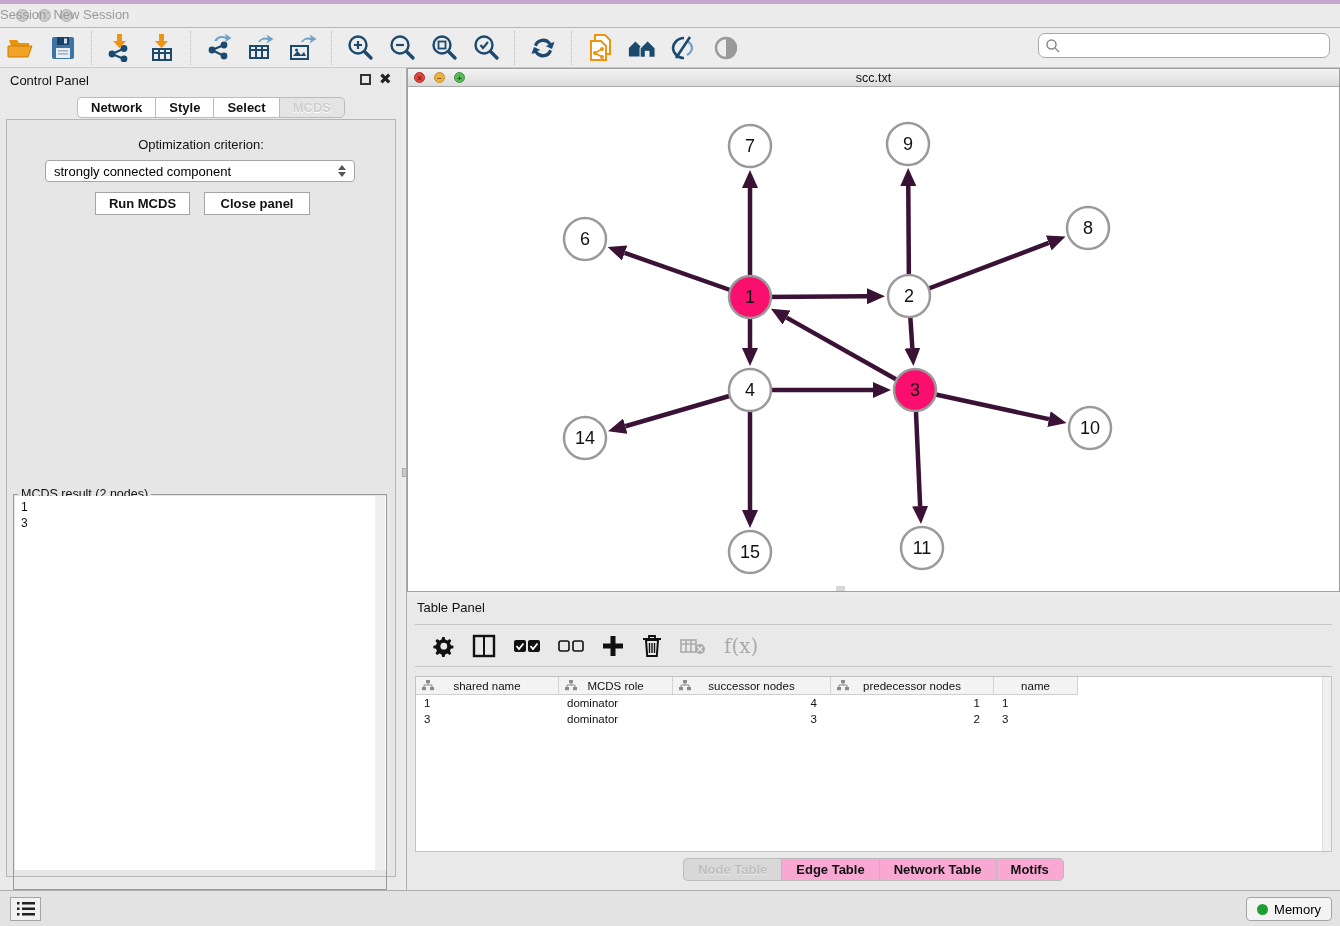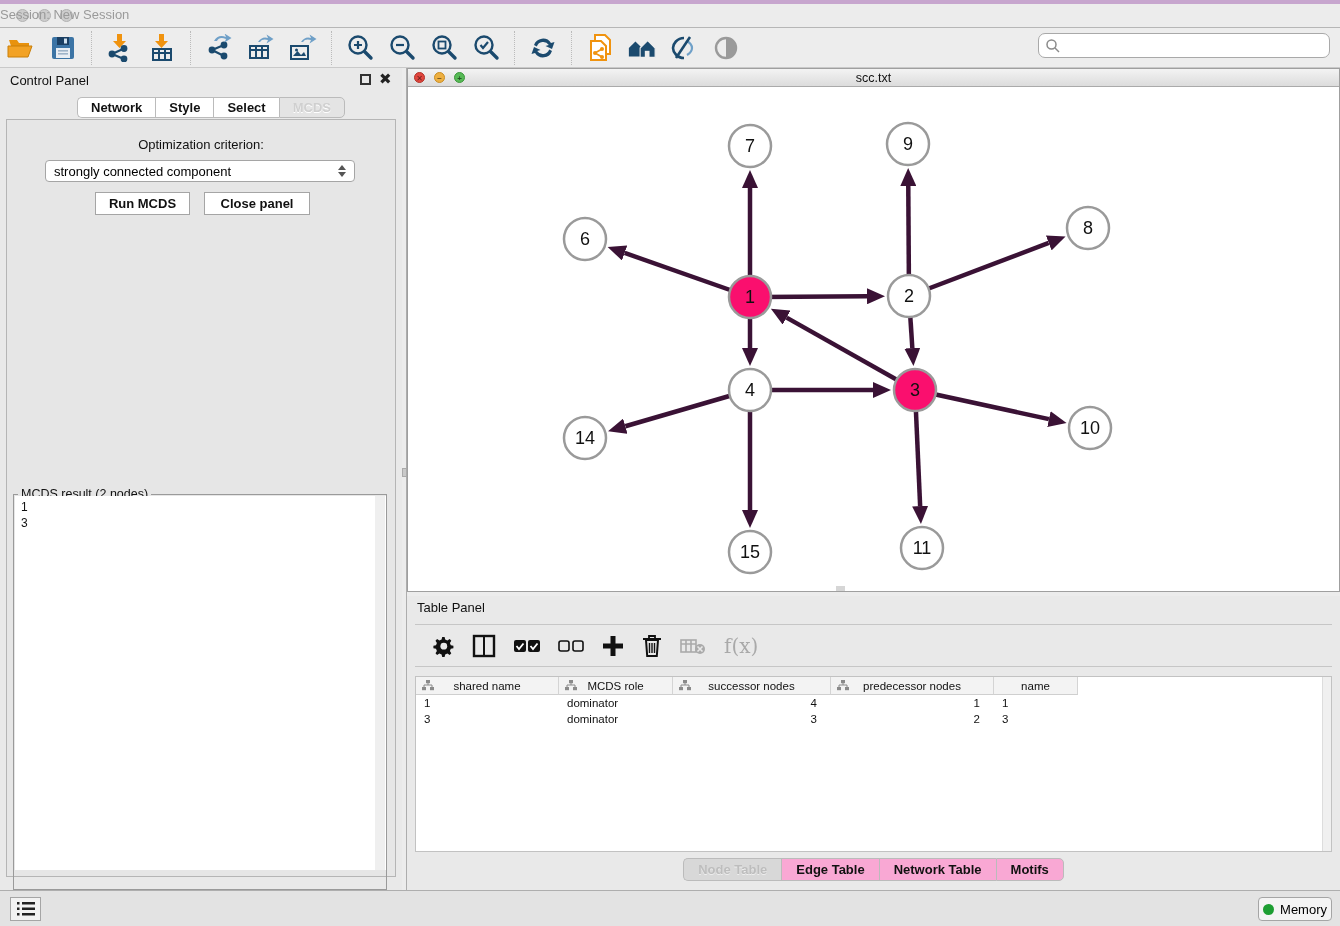--- a/index.html
+++ b/index.html
@@ -69,21 +69,21 @@
   #nt-vscroll { position:absolute; right:0; top:0; width:9px; height:174px; background:#f0f0f0; border-left:1px solid #ddd; }
   #tp-tabs { position:absolute; left:0; top:262px; width:100%; display:flex; justify-content:center; }
   .tp-tab { font-size:13px; font-weight:700; padding:3px 14px; background:#f9a8d4; border:1px solid #bbb; border-right:none; color:#111; }
   .tp-tab:first-child { border-radius:5px 0 0 5px; }
   .tp-tab:last-child { border-right:1px solid #bbb; border-radius:0 5px 5px 0; }
   .tp-tab.active { background:#d8d8d8; color:#bdbdbd; text-shadow:0 1px 0 #eee; }
 
   
   #status-bar { position:absolute; left:0; top:890px; width:1340px; height:36px; background:#e3e3e3; border-top:1px solid #aeaeae; }
   #list-btn { position:absolute; left:10px; top:6px; width:31px; height:24px; background:#f2f2f2; border:1px solid #a5a5a5; display:flex; align-items:center; justify-content:center; }
-  #memory-btn { position:absolute; right:8px; top:6px; height:24px; background:#f4f4f4; border:1px solid #a5a5a5; border-radius:4px; display:flex; align-items:center; padding:0 4px; font-size:13px; gap:6px; }
+  #memory-btn { position:absolute; right:8px; top:6px; height:24px; background:#f4f4f4; border:1px solid #a5a5a5; border-radius:4px; display:flex; align-items:center; padding:0 10px; font-size:13px; gap:6px; }
   #memory-dot { width:11px; height:11px; border-radius:50%; background:#1d9e32; }
 </style>
 </head>
 <body>
 
 <div id="titlebar">
   <div class="accentstrip"></div>
   <span class="tl-dot" style="left:16px"></span>
   <span class="tl-dot" style="left:38px"></span>
   <span class="tl-dot" style="left:60px"></span>

